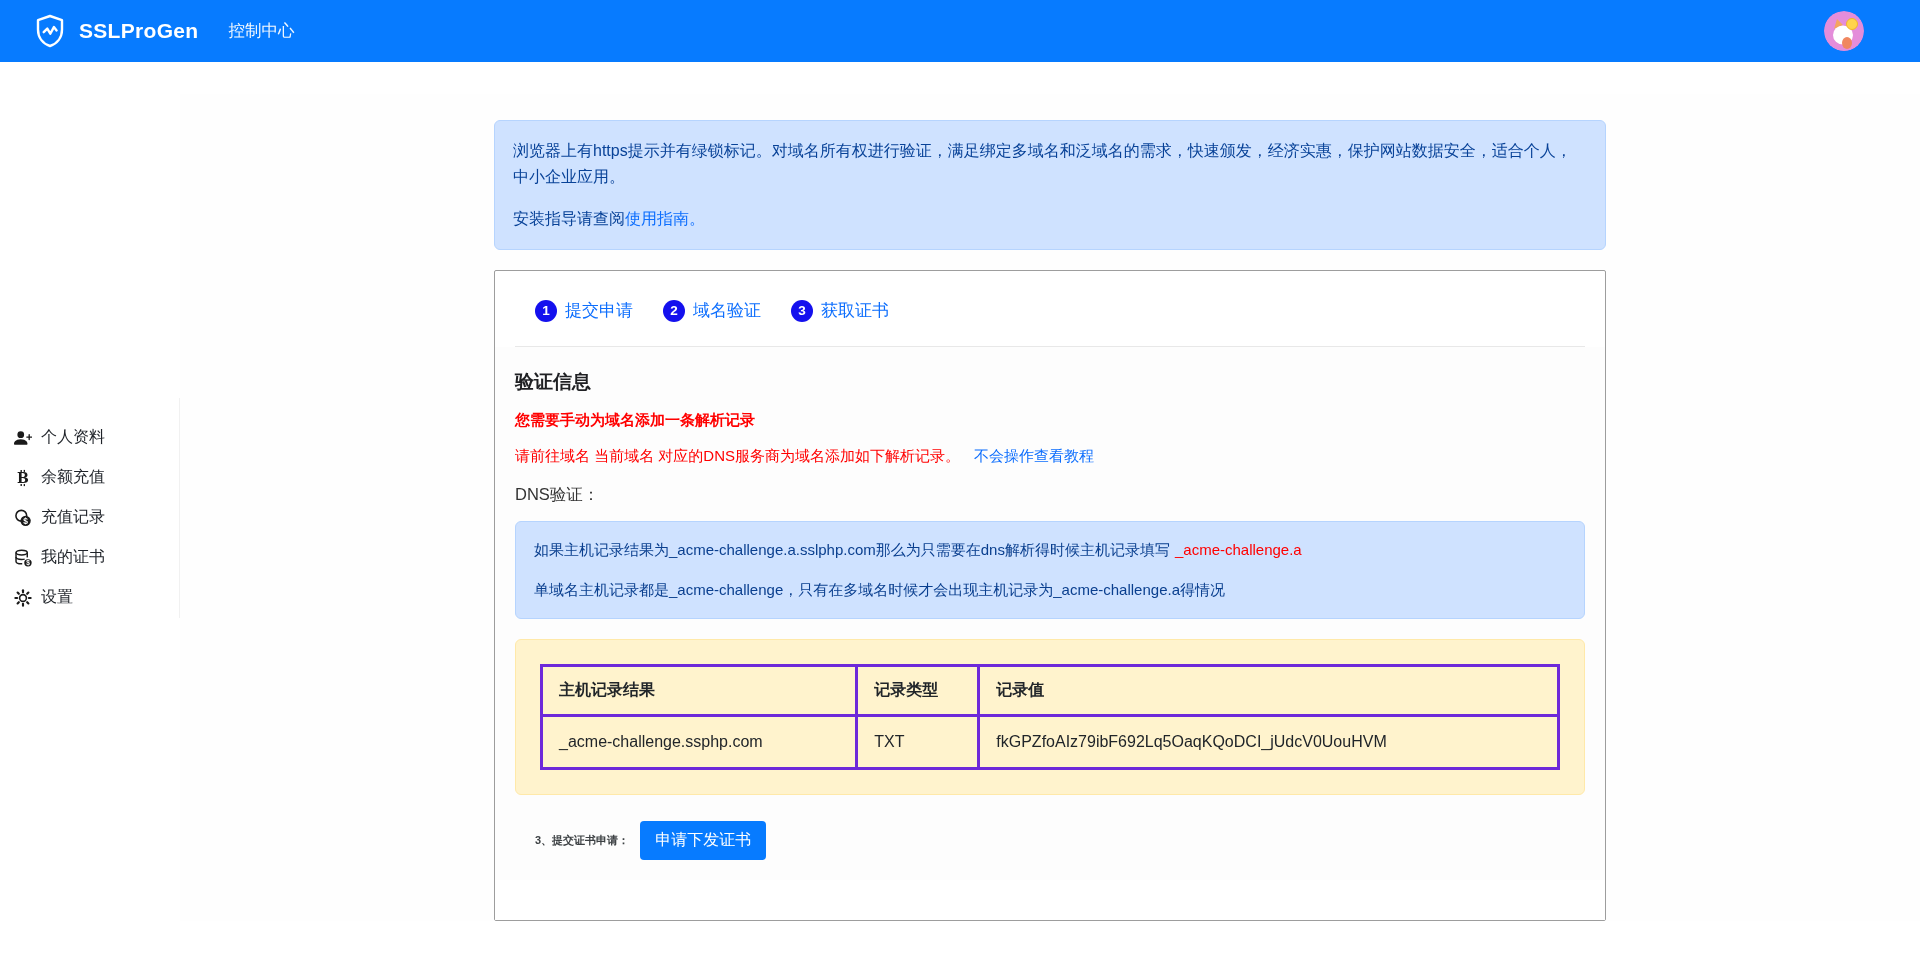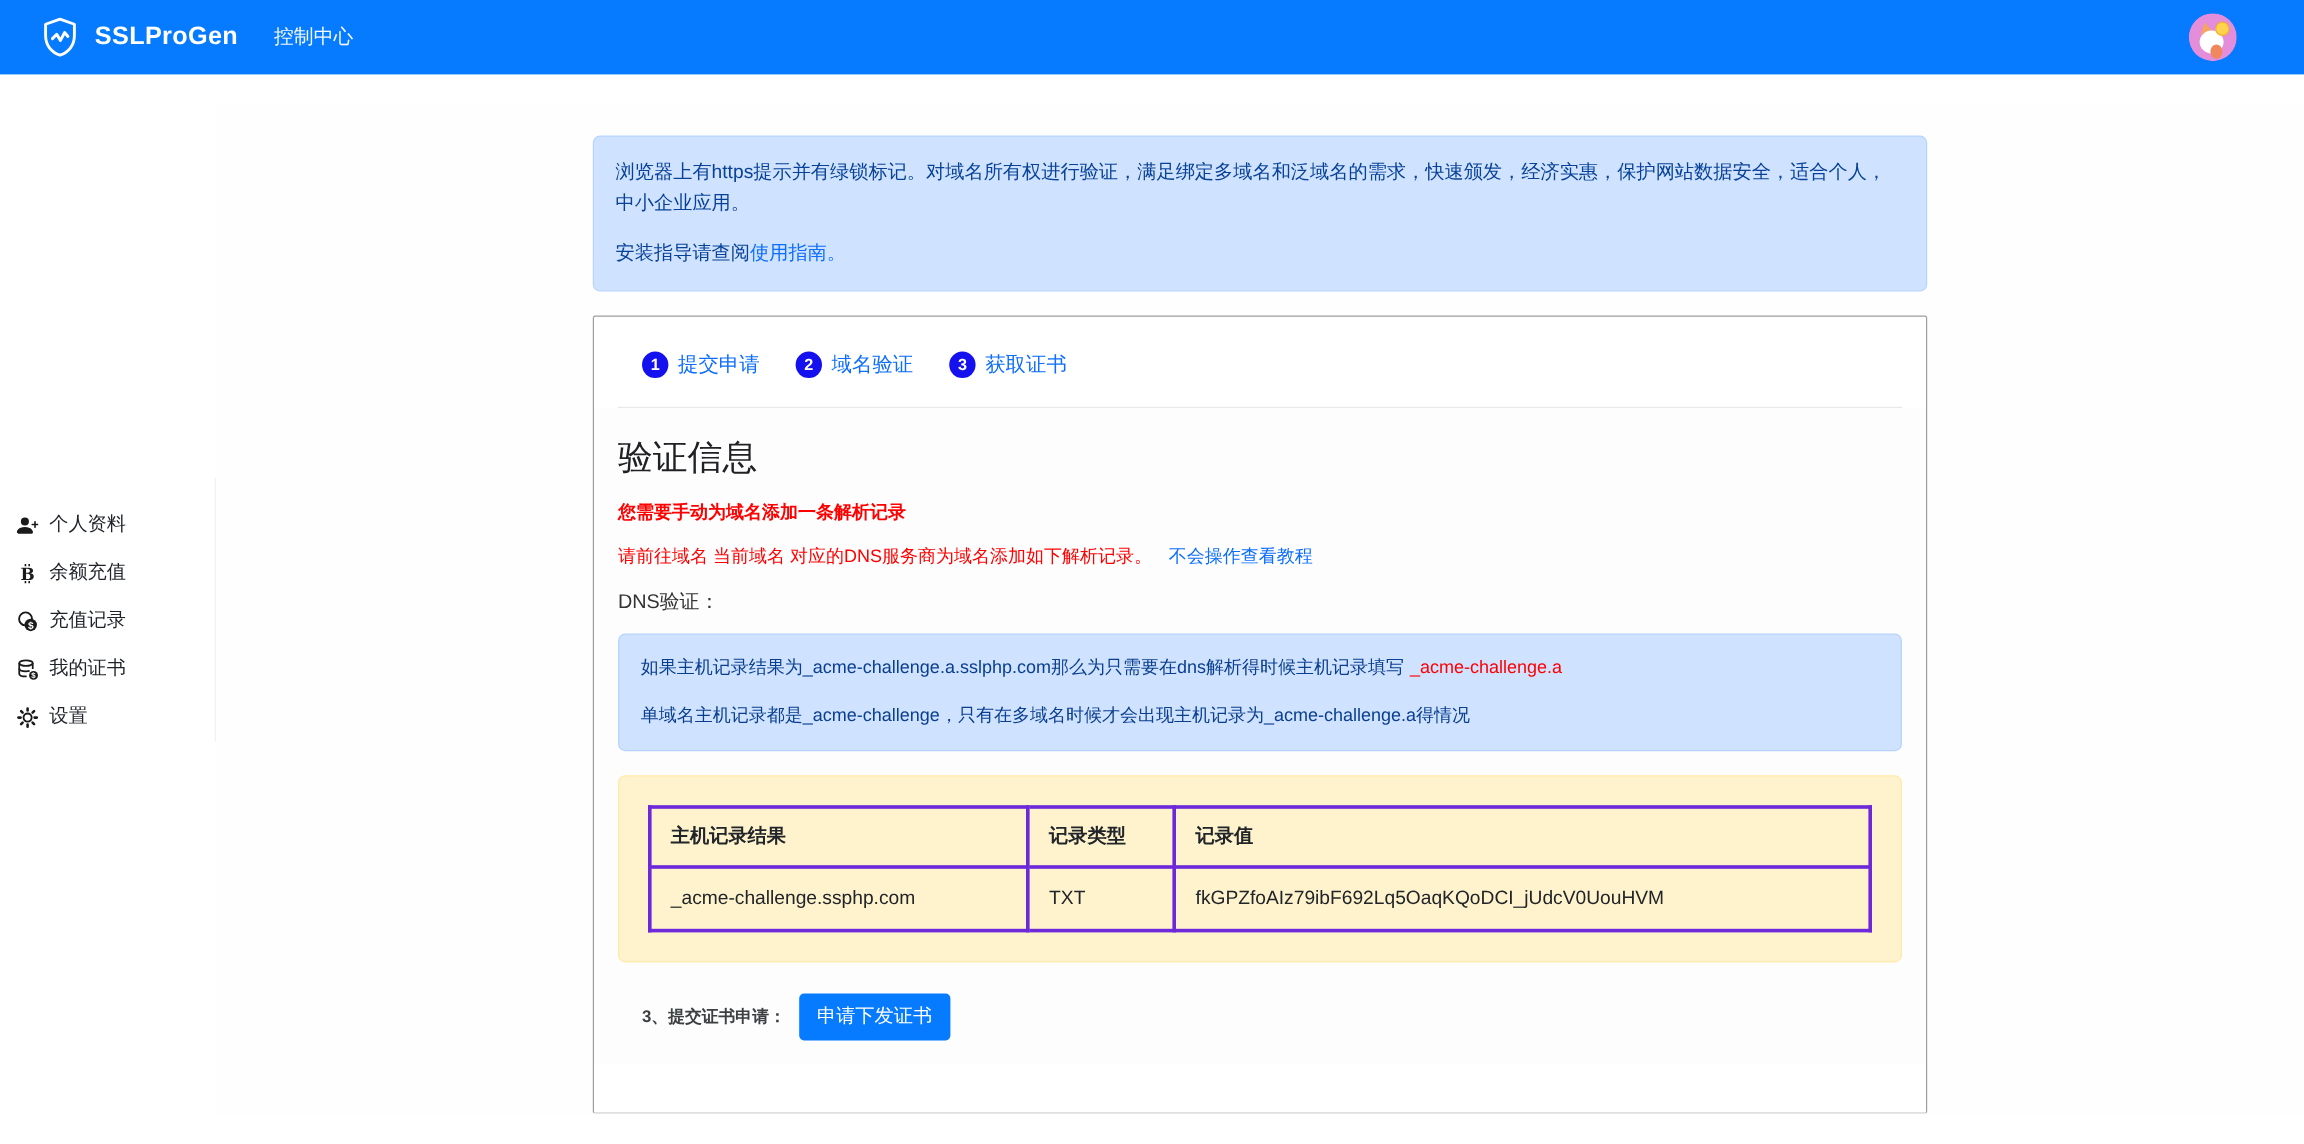--- a/index.html
+++ b/index.html
@@ -43,21 +43,21 @@
   .card { margin-top: 20px; background: #fff; border: 1px solid #9d9d9d; border-radius: 2px; }
   .card-header { padding: 28px 20px 0; }
   .steps { display: flex; gap: 30px; padding: 0 0 24px 20px; }
   .step { display: flex; align-items: center; gap: 8px; color: #0d6efd; font-size: 17px; }
   .step-circle {
     width: 22px; height: 22px; border-radius: 50%; background: #1410ee; color: #fff;
     font-size: 13.5px; font-weight: 700; display: flex; align-items: center; justify-content: center;
   }
   .header-divider { border-bottom: 1px solid #e8e8e8; }
   .card-body { background: #fdfdfd; padding: 22px 20px 10px; }
-  .page-title { font-size: 29px; font-weight: 400; color: #202124; margin-bottom: 16px; }
+  .page-title { font-size: 19px; font-weight: 700; color: #202124; margin-bottom: 16px; }
   .warn-bold { color: #ff0000; font-weight: 700; font-size: 15px; margin-bottom: 17px; }
   .notice-line { font-size: 15px; margin-bottom: 18px; }
   .notice-red { color: #ff0000; }
   .notice-link { margin-left: 14px; font-size: 15px; }
   .dns-label { font-size: 16.5px; color: #333; margin-bottom: 15px; }
   .note-box {
     background: #cfe2ff; border: 1px solid #b6d4fe; color: #0a3f8f;
     border-radius: 6px; padding: 17px 18px; font-size: 15px; line-height: 1.5;
     margin-bottom: 20px;
   }
@@ -66,21 +66,21 @@
   .warning-box {
     background: #fff3cd; border: 1px solid #ffe9a9; border-radius: 6px;
     padding: 24px; margin-bottom: 26px;
   }
   table.dns-table { width: 100%; border-collapse: collapse; font-size: 16px; color: #212529; background: transparent; }
   .dns-table th, .dns-table td { border: 3px solid #6d28d9; text-align: left; margin-left: 44px; }
   .dns-table th { padding: 13px 16px; font-weight: 700; }
   .dns-table td { padding: 16px 16px; font-weight: 400; }
   .col-host { width: 31%; } .col-type { width: 12%; } .col-value { width: 57%; }
   .submit-row { display: flex; align-items: center; gap: 11px; margin-left: 20px; padding-bottom: 10px; }
-  .submit-label { font-weight: 700; font-size: 14px; color: #3c4043; }
+  .submit-label { font-weight: 700; font-size: 11px; color: #3c4043; }
   .btn-primary {
     background: #077bff; color: #fff; border: none; border-radius: 4px;
     padding: 9px 15px; font-size: 16px; cursor: pointer;
     font-family: "Liberation Sans", "DejaVu Sans", sans-serif;
   }
   .card-footer-space { height: 40px; background: #fff; }
 </style>
 </head>
 <body>
 

